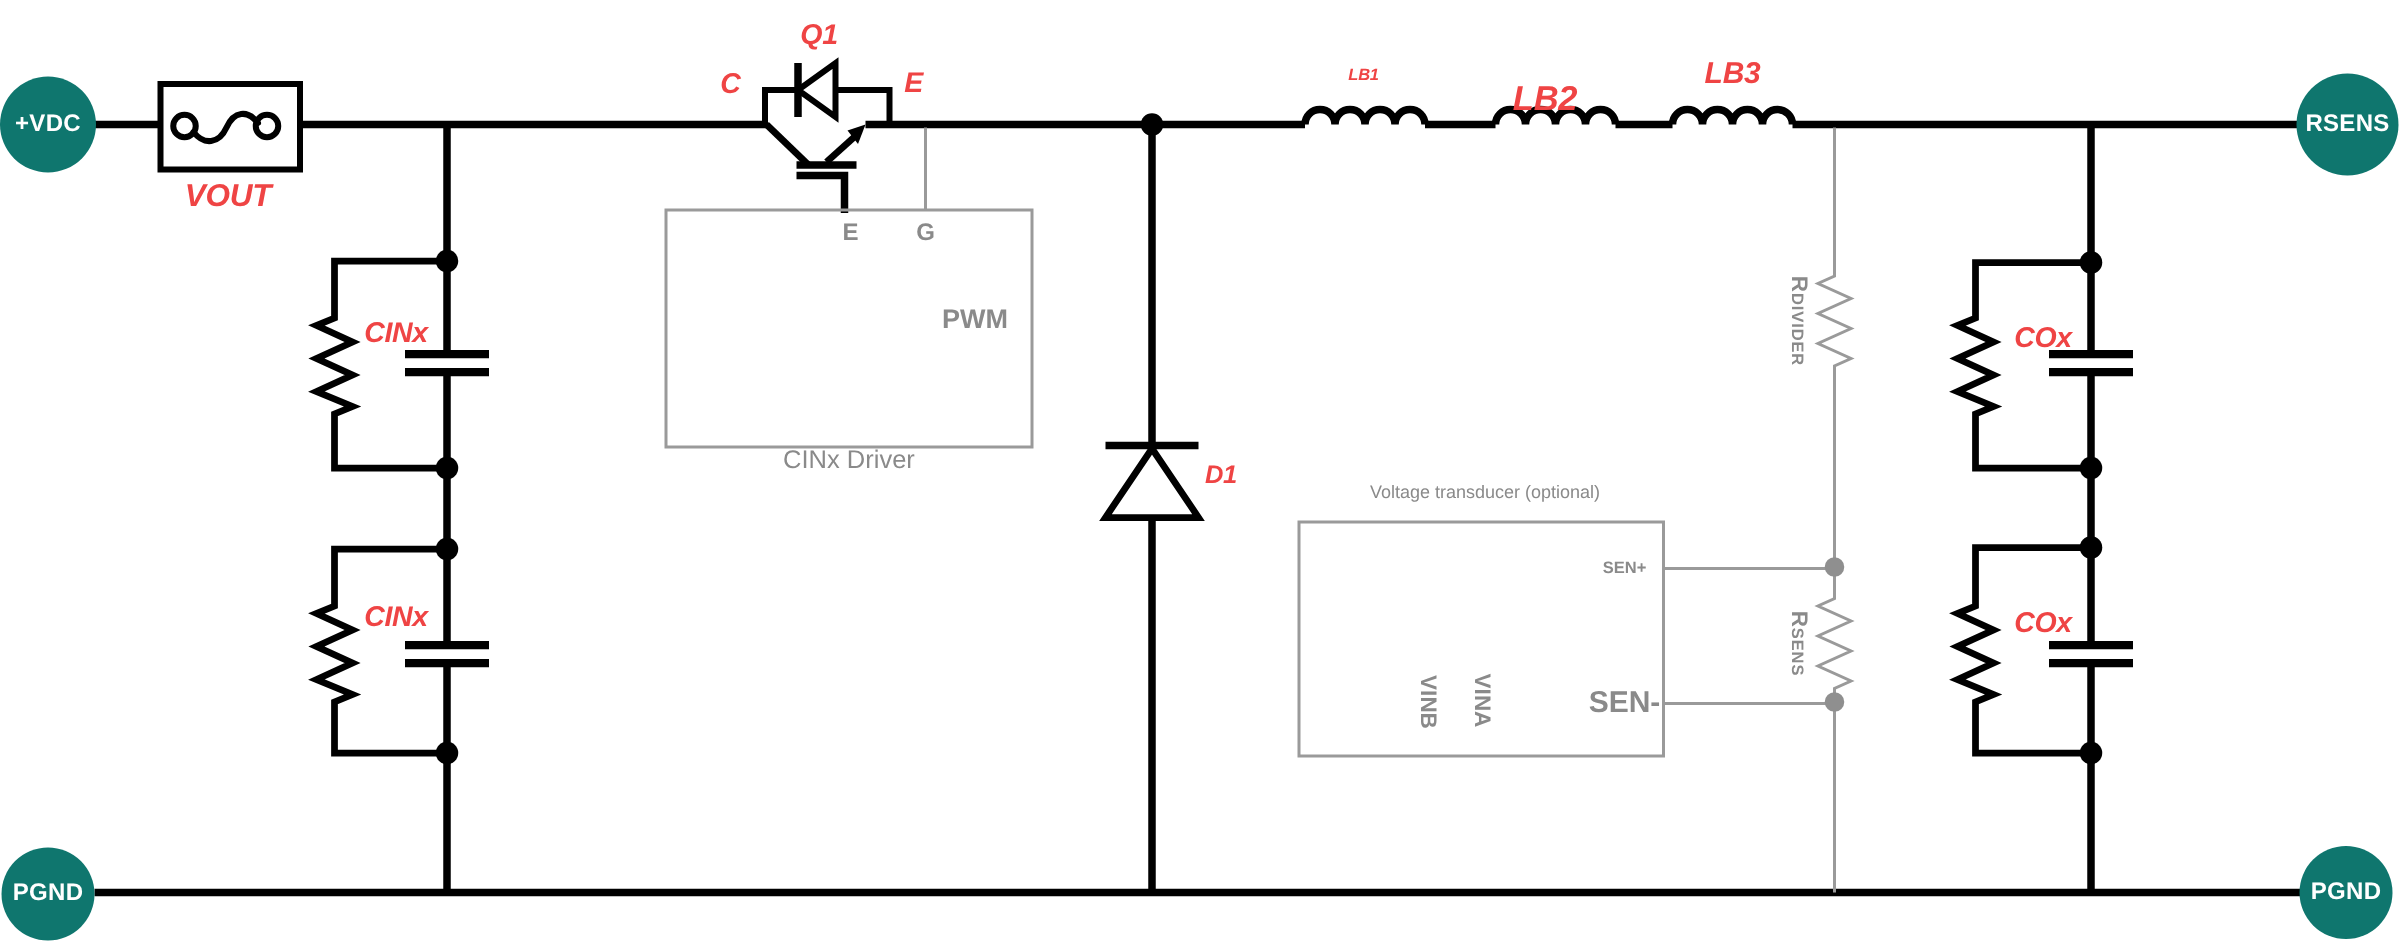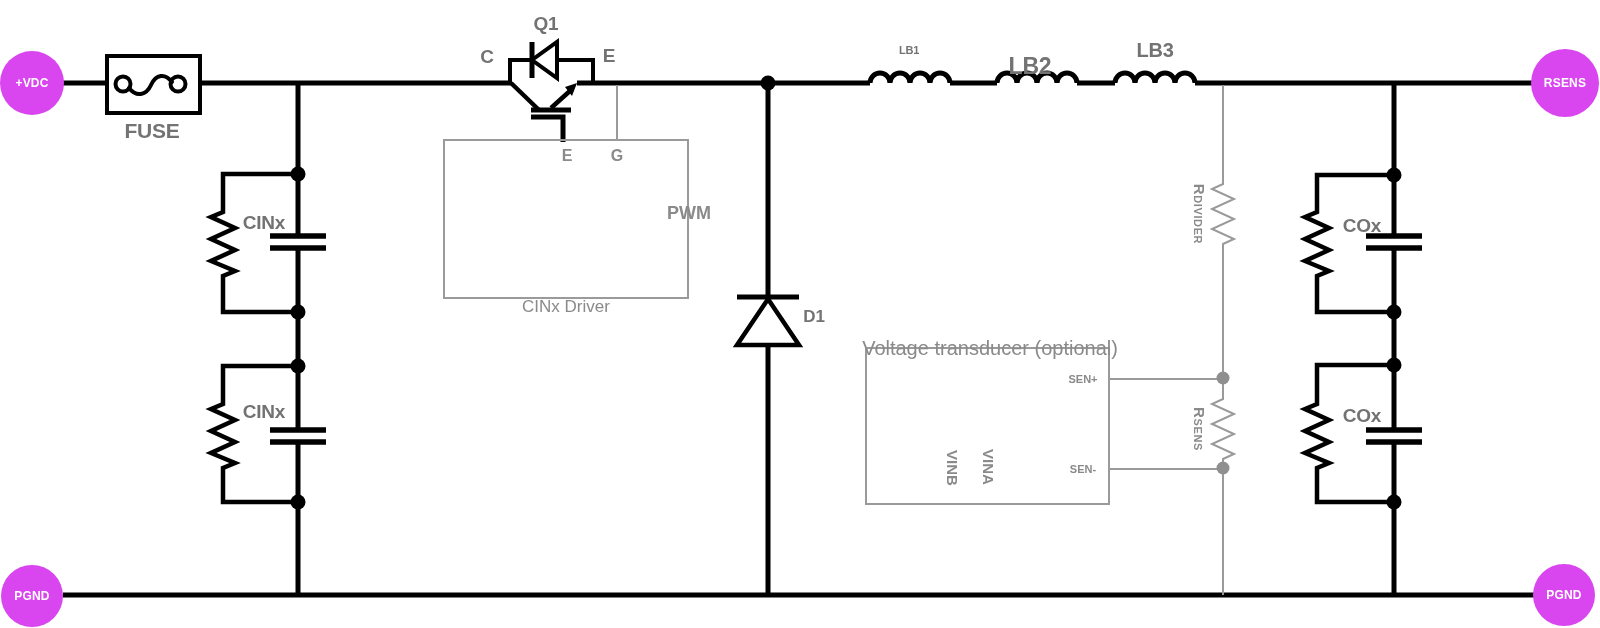--- a/index.html
+++ b/index.html
@@ -2,29 +2,29 @@
 <html><head>
 <meta charset="utf-8">
 <style>
   html,body{margin:0;padding:0;background:#ffffff;}
   #canvas{
     position:relative;width:1600px;height:628px;background:#ffffff;overflow:hidden;
     font-family:"Liberation Sans","DejaVu Sans",sans-serif;
   }
   #schem{position:absolute;left:0;top:0;}
   .lbl{position:absolute;transform:translate(-50%,-50%);white-space:nowrap;
-       font-weight:700;color:#737373;letter-spacing:-0.2px;}
+       font-weight:700;color:#ef4444;letter-spacing:-0.2px;font-style:italic;}
   .glbl{position:absolute;transform:translate(-50%,-50%);white-space:nowrap;
         color:#8a8a8a;}
   .glbl.b{font-weight:700;}
   .rot{transform:translate(-50%,-50%) rotate(90deg);}
   .term{
-    position:absolute;background:#d946ef;border-radius:50%;
+    position:absolute;background:#0f766e;border-radius:50%;
     display:flex;align-items:center;justify-content:center;
-    color:#ffffff;font-weight:700;font-size:12px;letter-spacing:0.2px;
+    color:#ffffff;font-weight:700;font-size:16px;letter-spacing:0.2px;
   }
   .smallcaps{font-size:11px;font-weight:700;letter-spacing:0.6px;}
   .smallcaps::first-letter{font-size:15px;}
 </style>
 </head>
 <body>
 
 <div id="canvas">
 
   <svg id="schem" width="1600" height="628" viewBox="0 0 1600 628">
@@ -125,38 +125,38 @@
       <circle cx="1394" cy="365" r="7.5"></circle>
       <circle cx="1394" cy="502" r="7.5"></circle>
     </g>
   </svg>
 
   <div class="term" style="left:0px;top:51px;width:64px;height:64px;">+VDC</div>
   <div class="term" style="left:1531px;top:49px;width:68px;height:68px;">RSENS</div>
   <div class="term" style="left:1px;top:565px;width:62px;height:62px;">PGND</div>
   <div class="term" style="left:1533px;top:564px;width:62px;height:62px;">PGND</div>
 
-  <div class="lbl" style="left:152px;top:131px;font-size:21px;">FUSE</div>
+  <div class="lbl" style="left:152px;top:131px;font-size:21px;">VOUT</div>
   <div class="lbl" style="left:546px;top:24px;font-size:19px;">Q1</div>
   <div class="lbl" style="left:487px;top:57px;font-size:19px;">C</div>
   <div class="lbl" style="left:609px;top:56px;font-size:19px;">E</div>
   <div class="lbl" style="left:264px;top:223px;font-size:19px;">CINx</div>
   <div class="lbl" style="left:264px;top:412px;font-size:19px;">CINx</div>
   <div class="lbl" style="left:814px;top:317px;font-size:17px;">D1</div>
   <div class="lbl" style="left:909px;top:50px;font-size:11px;">LB1</div>
   <div class="lbl" style="left:1030px;top:66px;font-size:23px;">LB2</div>
   <div class="lbl" style="left:1155px;top:50px;font-size:20px;">LB3</div>
   <div class="lbl" style="left:1362px;top:226px;font-size:19px;">COx</div>
   <div class="lbl" style="left:1362px;top:416px;font-size:19px;">COx</div>
 
   <div class="glbl b" style="left:567px;top:156px;font-size:16px;">E</div>
   <div class="glbl b" style="left:617px;top:156px;font-size:16px;">G</div>
-  <div class="glbl b" style="left:650px;top:213px;font-size:18px;margin-left:39px;">PWM</div>
+  <div class="glbl b" style="left:650px;top:213px;font-size:18px;">PWM</div>
   <div class="glbl" style="left:566px;top:307px;font-size:17px;">CINx Driver</div>
-  <div class="glbl" style="left:990px;top:328px;font-size:20px;margin-top:20px;">Voltage transducer (optional)</div>
+  <div class="glbl" style="left:990px;top:328px;font-size:12px;">Voltage transducer (optional)</div>
   <div class="glbl b" style="left:1083px;top:379px;font-size:11px;">SEN+</div>
-  <div class="glbl b" style="left:1083px;top:469px;font-size:11px;">SEN-</div>
+  <div class="glbl b" style="left:1083px;top:469px;font-size:20px;">SEN-</div>
   <div class="glbl b rot" style="left:988px;top:467px;font-size:15px;">VINA</div>
   <div class="glbl b rot" style="left:952px;top:468px;font-size:15px;">VINB</div>
   <div class="glbl rot smallcaps" style="left:1199px;top:214px;">RDIVIDER</div>
   <div class="glbl rot smallcaps" style="left:1199px;top:429px;">RSENS</div>
 
 </div>
 
 </body></html>

